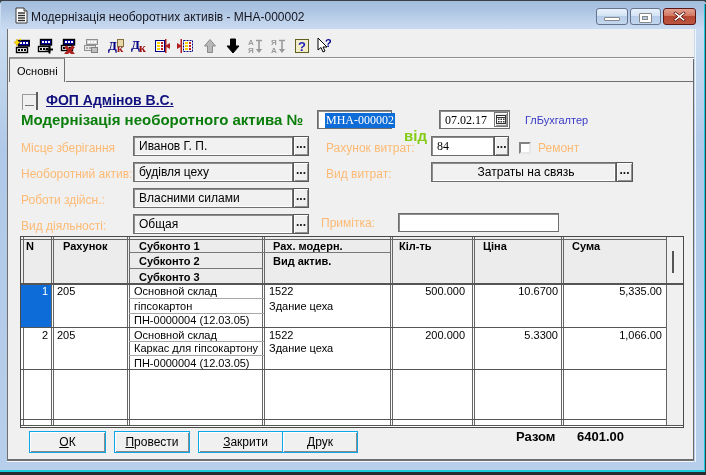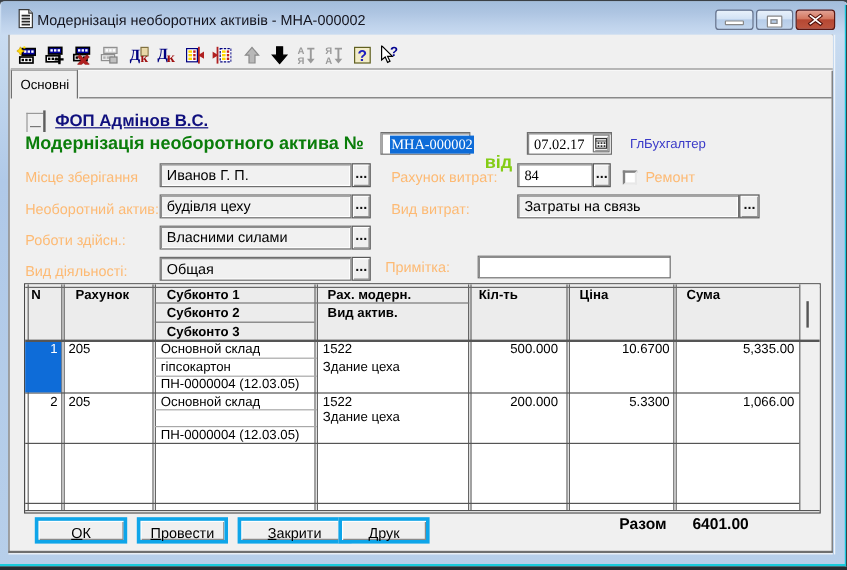--- a/index.html
+++ b/index.html
@@ -28,21 +28,21 @@
 #tabline { left:57px; top:52px; width:628px; height:1px; background:#707070; }
 .lbl { font-size:12px; color:#fdba74; }
 
 .fld { border-top:1px solid #6e6e6e; border-left:1px solid #6e6e6e; border-bottom:1px solid #6e6e6e; border-right:1px solid #6e6e6e; box-shadow:inset 1px 1px 0 #8c8c8c, inset -1px -1px 0 #ffffff; background:#f1f1f1; font-size:12px; color:#000; padding:2px 0 0 5px; }
 .white { background:#ffffff;font-family:Liberation Serif, serif; }
 .dots { background:#f0f0f0; border:1px solid #585858; box-shadow:inset 1px 1px 0 #fdfdfd, inset -1px -1px 0 #909090; font-size:12px; font-weight:bold; text-align:center; line-height:15px; color:#111; }
 .vl { position:absolute; top:0; width:1px; height:188px; background:#666; box-shadow:2px 0 0 #666; }
 .subl { position:absolute; left:108px; width:135px; height:1px; background:#a8a8a8; }
 .th { position:absolute; font-size:11px; font-weight:bold; color:#000; }
 .td { position:absolute; font-size:11px; color:#000; white-space:nowrap; }
-.btn { top:431px; height:22px; background:#f0f0f0; border:3px solid #0ea5e9; box-shadow:inset 1px 1px 0 #ffffff, inset -1px -1px 0 #8a8a8a; font-size:12px; text-align:center; padding-top:3px; color:#000; }
+.btn { top:431px; height:22px; background:#f0f0f0; border:1px solid #0ea5e9; box-shadow:inset 1px 1px 0 #ffffff, inset -1px -1px 0 #8a8a8a; font-size:12px; text-align:center; padding-top:3px; color:#000; }
 .ico { position:absolute; top:38px; }
 </style>
 </head>
 <body>
 <div id="frame" class="abs"></div>
 <div id="titlebar" class="abs"></div>
 <div id="titletext" class="abs">Модернізація необоротних активів - МНА-000002</div>
 <svg id="winicon" class="abs" width="16" height="17" viewBox="0 0 16 17">
   <path d="M3 1 h8 l3 3 v12 h-11 z" fill="#ffffff" stroke="#3a3a3a" stroke-width="1"></path>
   <path d="M11 1 v3 h3" fill="#d8d8d8" stroke="#3a3a3a" stroke-width="1"></path>
@@ -235,21 +235,21 @@
 <div class="abs fld" style="left:133px; top:214px; width:160px; height:20px;">Общая</div>
 <div class="abs dots" style="left:293px; top:214px; width:16px; height:20px;">...</div>
 
 <div class="abs lbl" style="left:326px; top:141px;">Рахунок витрат:</div>
 <div class="abs lbl" style="left:326px; top:167px;">Вид витрат:</div>
 <div class="abs lbl" style="left:321px; top:216px;">Примітка:</div>
 <div class="abs fld white" style="left:431px; top:136px; width:63px; height:20px;">84</div>
 <div class="abs dots" style="left:494px; top:136px; width:15px; height:20px;">...</div>
 <div class="abs" style="left:519px; top:142px; width:12px; height:12px; background:#fff; border-top:2px solid #828282; border-left:2px solid #828282; border-bottom:2px solid #e8e8e8; border-right:2px solid #e8e8e8;"></div>
 <div class="abs lbl" style="left:538px; top:141px;">Ремонт</div>
-<div class="abs fld" style="left:431px; top:162px; width:185px; height:20px;">Затраты на связь</div>
+<div class="abs fld" style="left:431px; top:162px; width:185px; height:20px;text-align:center;">Затраты на связь</div>
 <div class="abs dots" style="left:616px; top:162px; width:17px; height:20px;">...</div>
 <div class="abs fld white" style="left:398px; top:213px; width:161px; height:19px;"></div>
 
 <div id="table" class="abs" style="left:20px; top:236px; width:664px; height:192px; border:1px solid #4a4a4a; background:#fff;">
 
   <div class="abs" style="left:0; top:0; width:645px; height:46px; background:#ececec;"></div>
   <div class="abs" style="left:2px; top:0px; width:1px; height:188px; background:#666;"></div>
   <div class="abs" style="left:0px; top:2px; width:662px; height:1px; background:#666;"></div>
 
   <div class="abs" style="left:645px; top:0; width:17px; height:188px; background:#f0f0f0; border-left:1px solid #666;"></div>
@@ -296,20 +296,21 @@
   <div class="td" style="left:113px; top:77px;">ПН-0000004 (12.03.05)</div>
   <div class="td" style="left:248px; top:48px;">1522</div>
   <div class="td" style="left:248px; top:62.5px;">Здание цеха</div>
   <div class="td" style="left:372px; top:48px; width:72px; text-align:right;">500.000</div>
   <div class="td" style="left:454px; top:48px; width:83px; text-align:right;">10.6700</div>
   <div class="td" style="left:543px; top:48px; width:98px; text-align:right;">5,335.00</div>
 
   <div class="td" style="left:0px; top:91.5px; width:27px; text-align:right;">2</div>
   <div class="td" style="left:36px; top:91.5px;">205</div>
   <div class="td" style="left:113px; top:91.5px;">Основной склад</div>
+  <div class="td" style="left:113px; top:105px;">Каркас для гіпсокартону</div>
   <div class="td" style="left:113px; top:119.5px;">ПН-0000004 (12.03.05)</div>
   <div class="td" style="left:248px; top:91.5px;">1522</div>
   <div class="td" style="left:248px; top:105px;">Здание цеха</div>
   <div class="td" style="left:372px; top:91.5px; width:72px; text-align:right;">200.000</div>
   <div class="td" style="left:454px; top:91.5px; width:83px; text-align:right;">5.3300</div>
   <div class="td" style="left:543px; top:91.5px; width:98px; text-align:right;">1,066.00</div>
 </div>
 
 <div class="abs" style="left:516px; top:429px; font-size:13px; font-weight:bold;">Разом</div>
 <div class="abs" style="left:577px; top:429px; font-size:13px; font-weight:bold;">6401.00</div>

